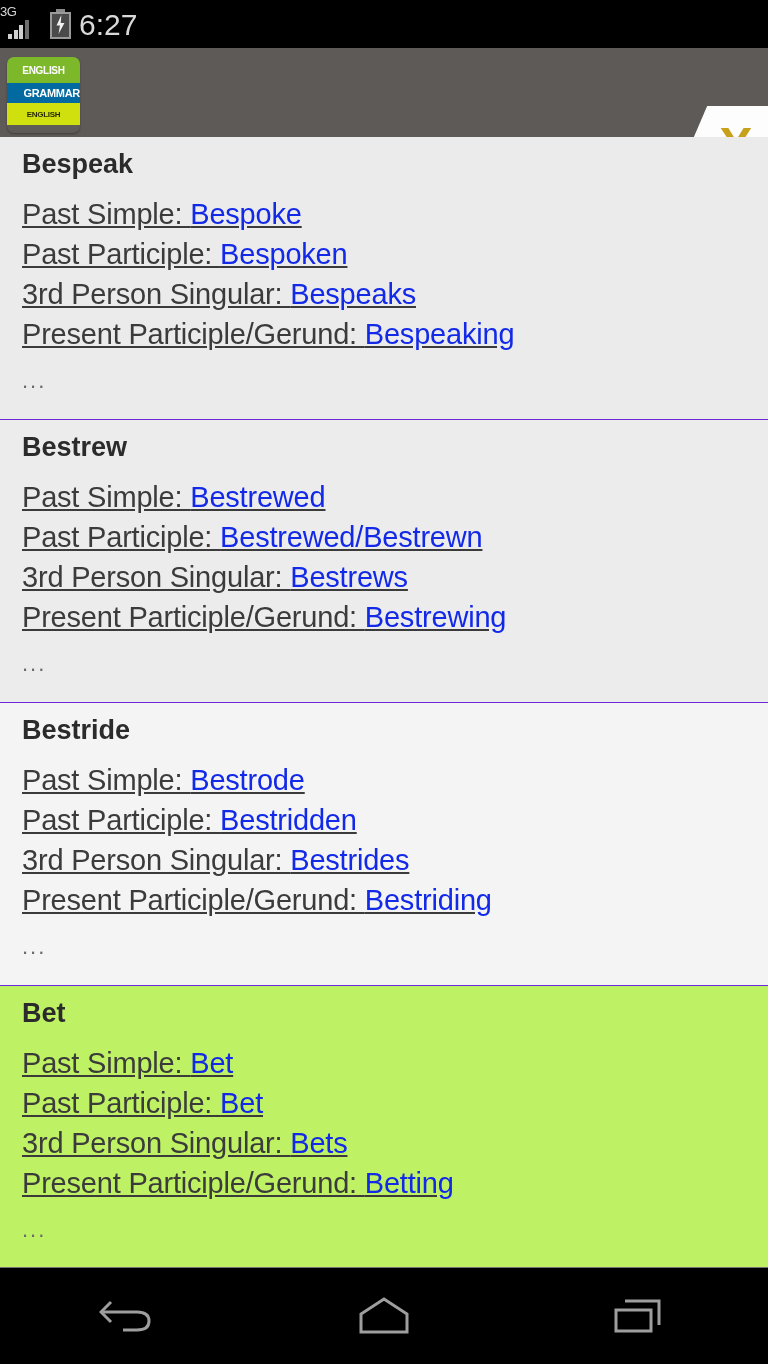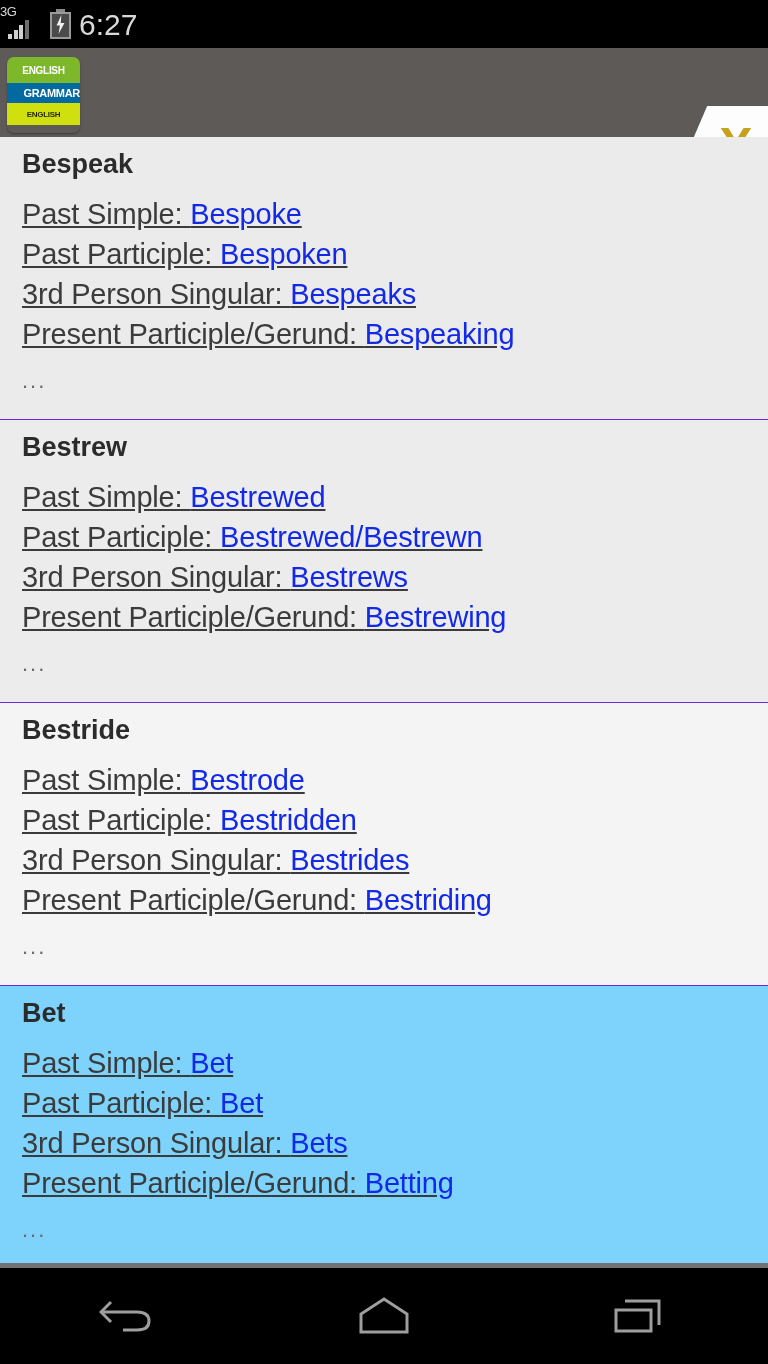--- a/index.html
+++ b/index.html
@@ -102,21 +102,21 @@
     position:absolute; top:137px; left:0; width:768px; height:1131px;
     background:#ffffff; overflow:hidden;
   }
   .entry {
     position:relative; width:768px; padding:14px 22px 0 22px;
     border-bottom:1px solid #6d28d9;
   }
   .entry.e0 { background:#ebebeb; height:283px; }
   .entry.e1 { background:#ececec; height:283px; }
   .entry.e2 { background:#f4f4f4; height:283px; }
-  .entry.e3 { background:#7dd3fc; height:282px; border-bottom:5px solid #737373; }
+  .entry.e3 { background:#bef264; height:282px; border-bottom:1px solid #737373; }
 
   .entry-title {
     font-size:27px; font-weight:bold; color:#2b2b2b;
     line-height:1.0; margin-bottom:16px; letter-spacing:0px;
   }
   .entry-line {
     font-size:29px; color:#3b3b3b; line-height:40px;
     white-space:nowrap; letter-spacing:-0.2px;text-decoration:underline;
   }
   .entry-line .val { color:#1229e8; }

